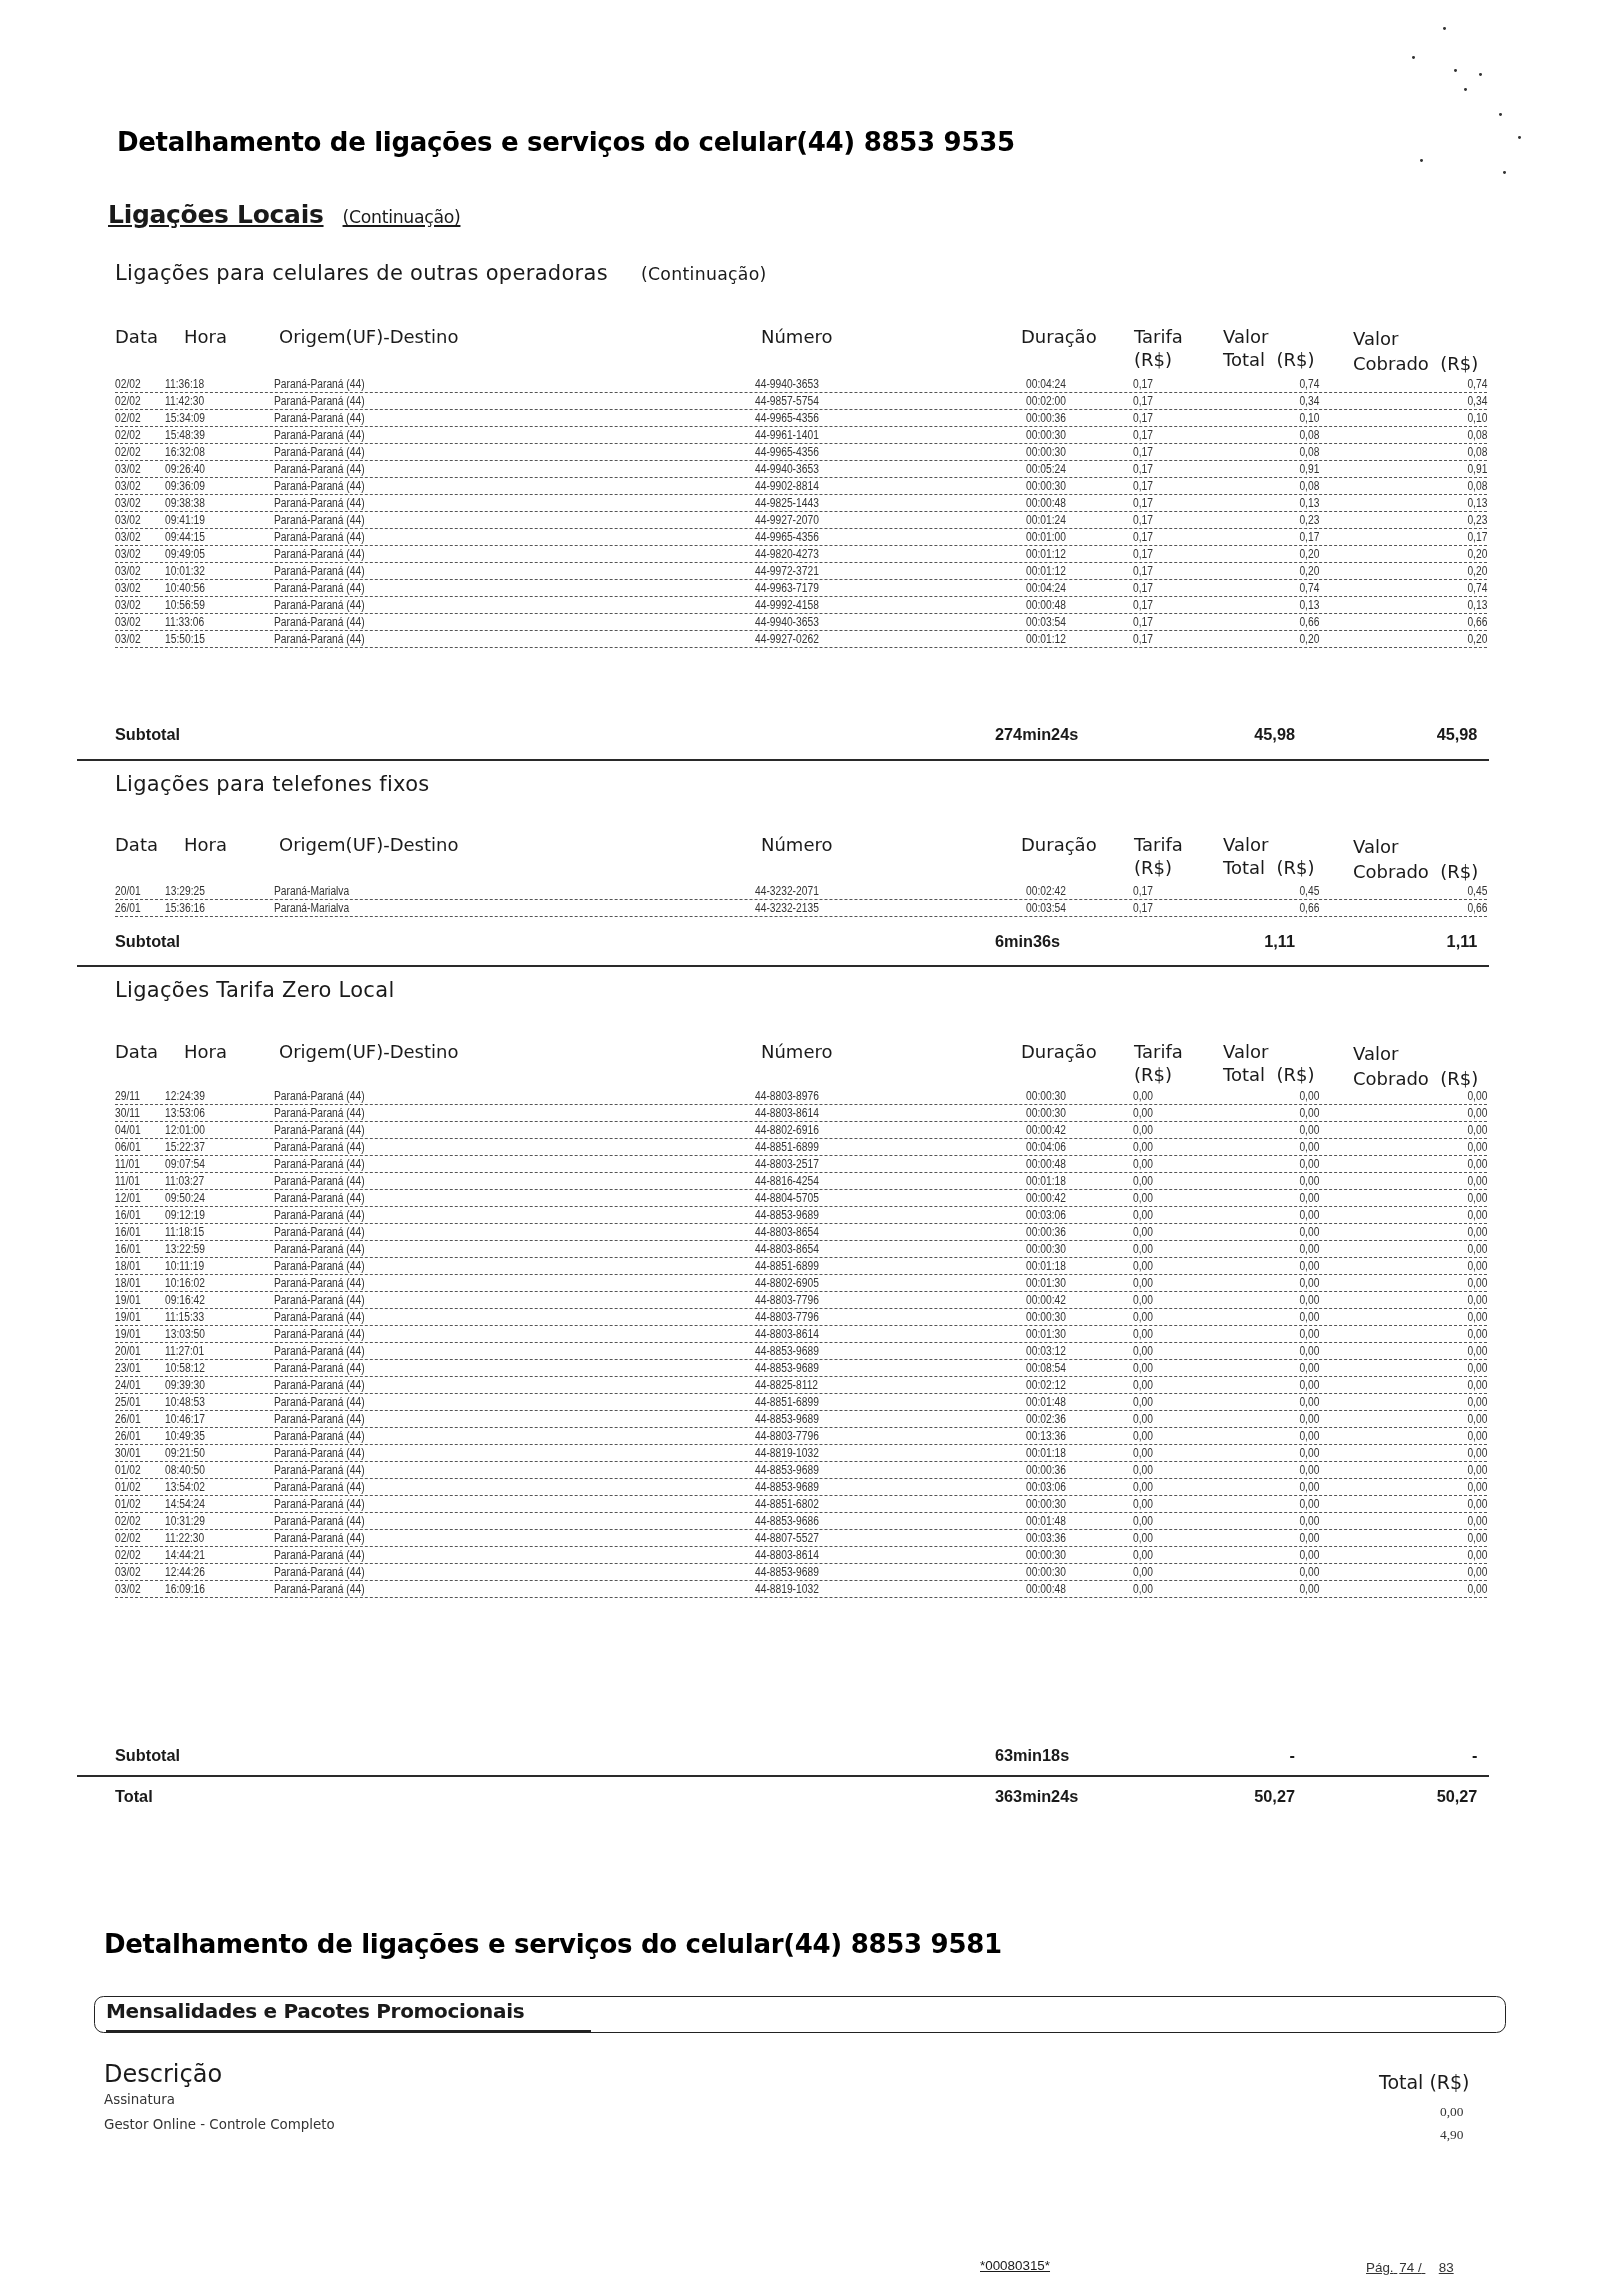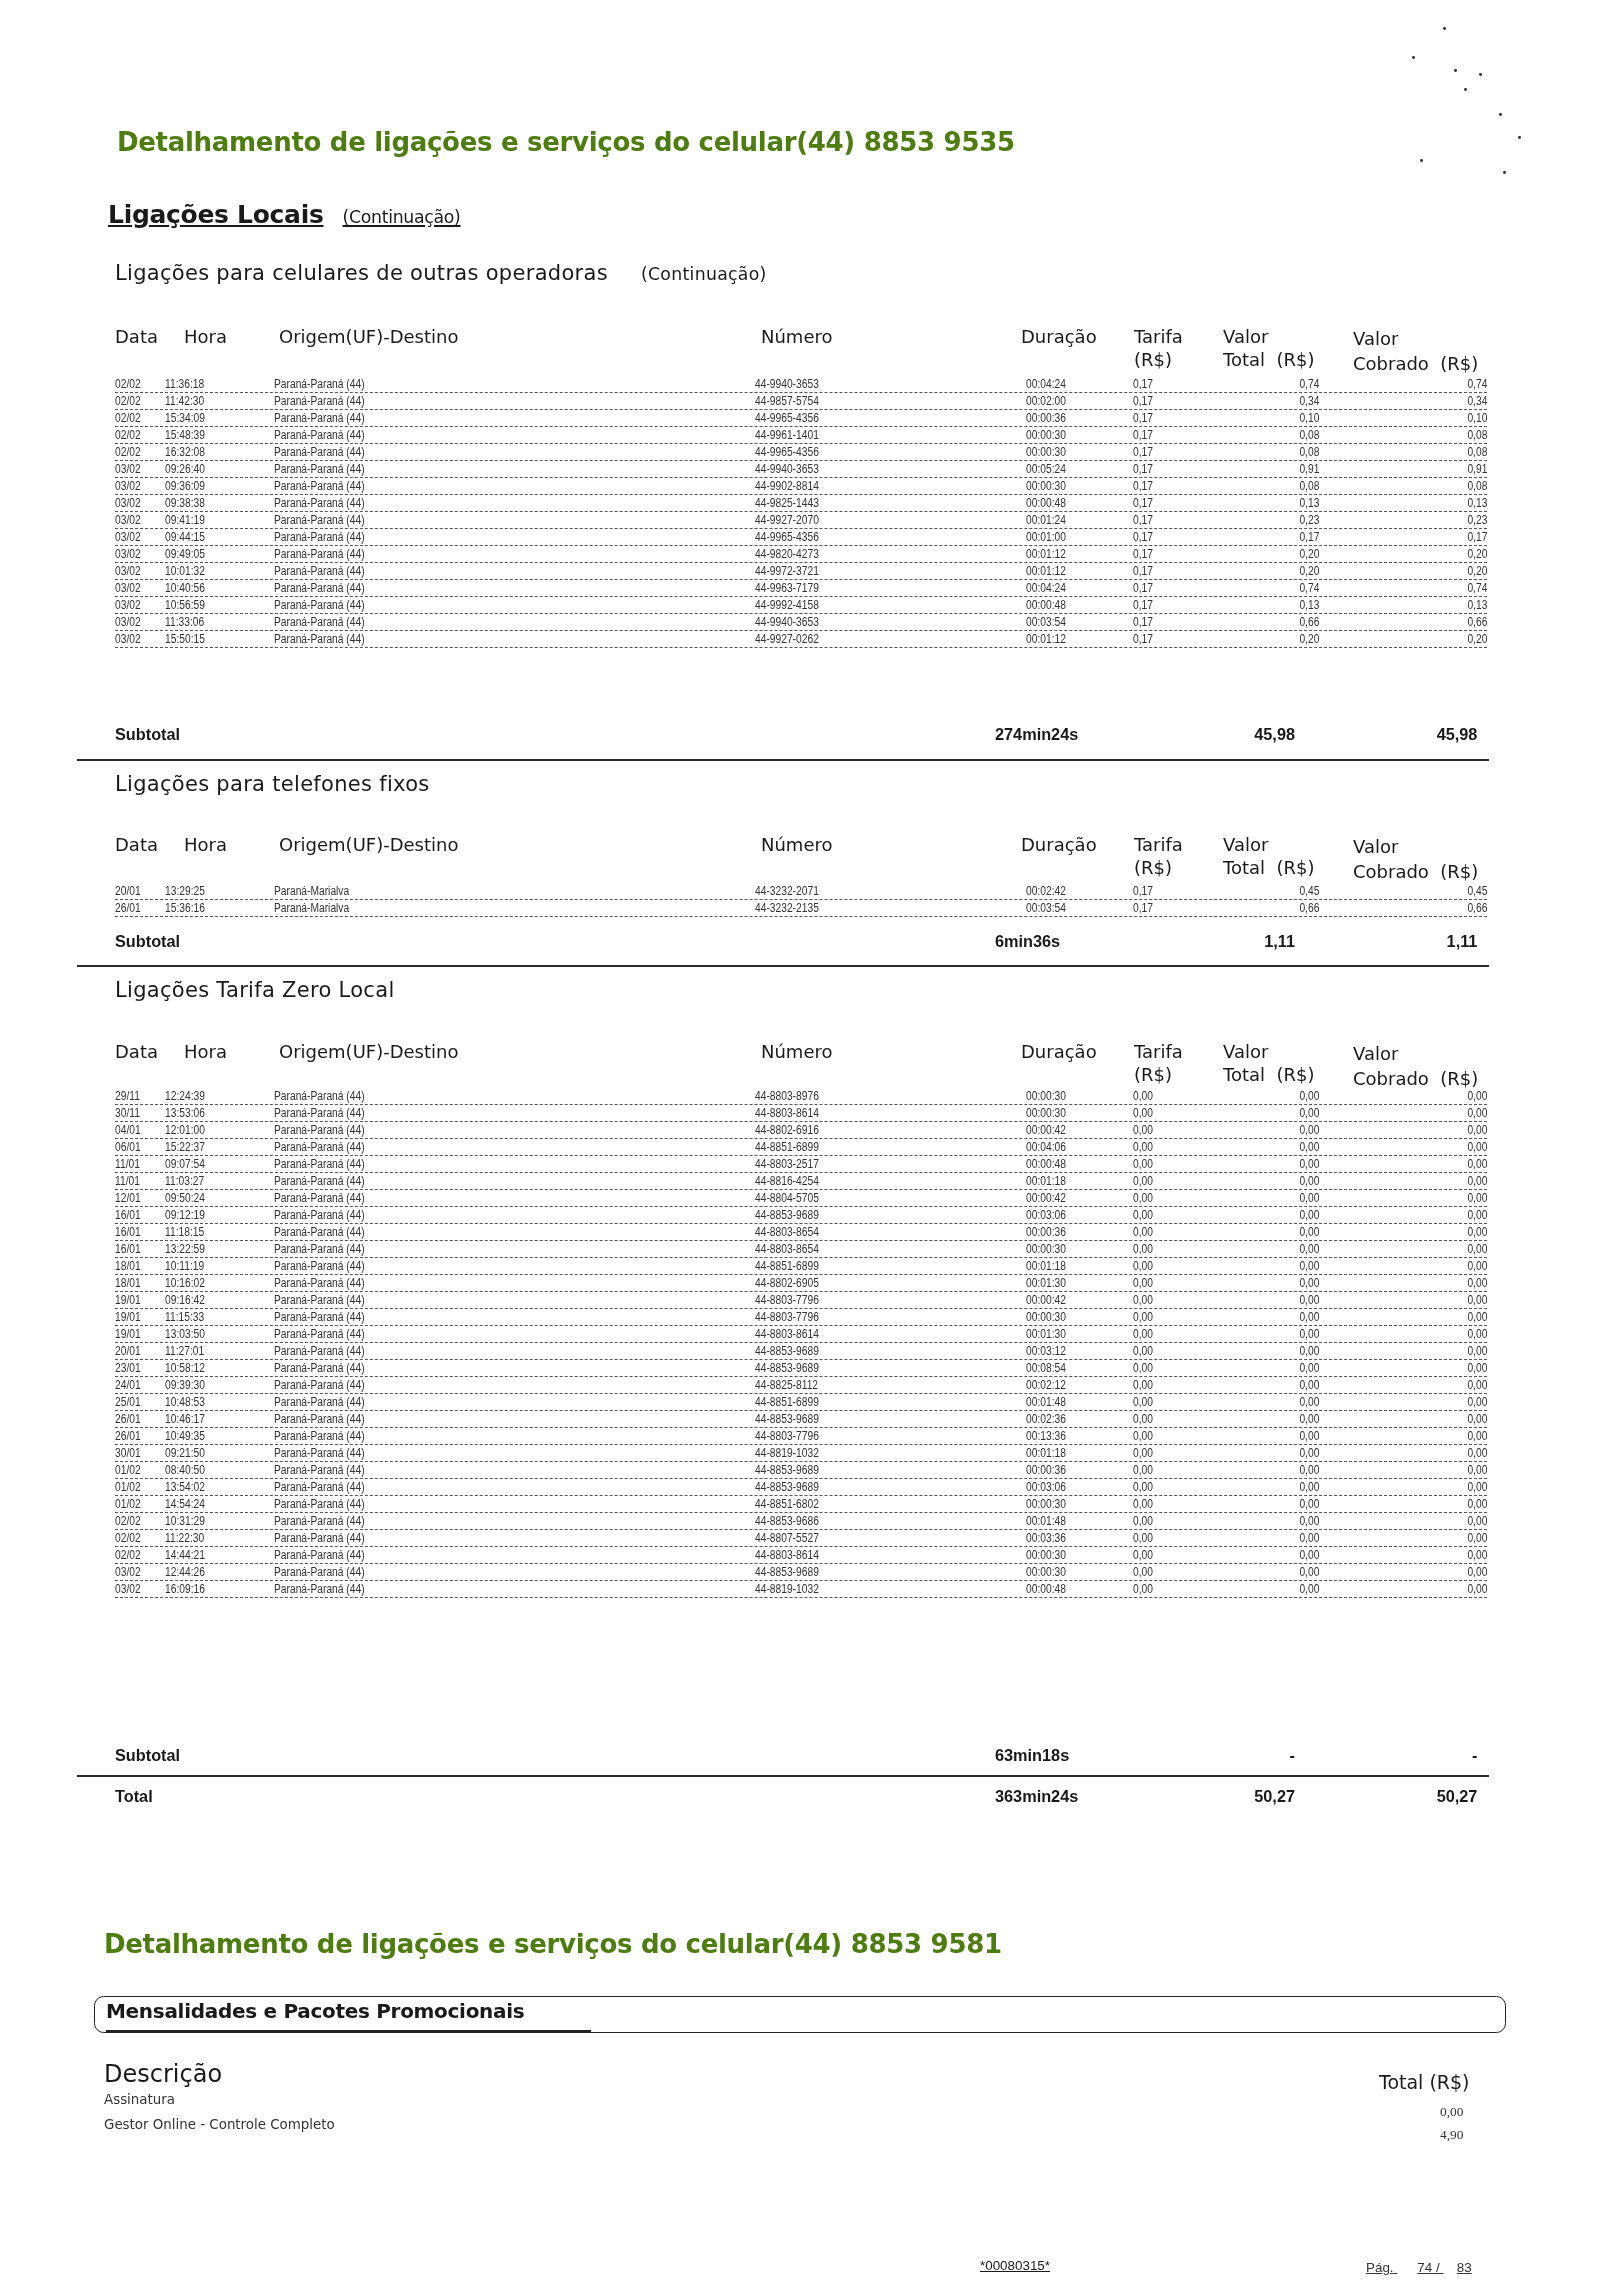--- a/index.html
+++ b/index.html
@@ -1,21 +1,21 @@
 <!DOCTYPE html>
 <html><head>
 <meta charset="utf-8">
 <style>
   html, body { margin: 0; padding: 0; background: #ffffff; }
   body { width: 1610px; height: 2291px; position: relative; overflow: hidden;
          font-family: "DejaVu Sans", sans-serif; color: #1a1a1a; }
   .page { position: absolute; left: 0; top: 0; width: 1610px; height: 2291px; }
   .scan-specks span { position: absolute; width: 2.9px; height: 2.9px; background: #333; border-radius: 50%; }
 
-  .h1 { position: absolute; left: 117px; font-size: 26px; font-weight: bold; letter-spacing: -0.3px; color: #4d7c0f; }
+  .h1 { position: absolute; left: 117px; font-size: 26px; font-weight: bold; letter-spacing: -0.3px; color: #000000; }
   .h2 { position: absolute; left: 108px; font-size: 25px; font-weight: bold; letter-spacing: -0.3px; text-decoration: underline; }
   .h2 .cont { font-size: 17.3px; font-weight: normal; margin-left: 19px; }
   .h3 { position: absolute; left: 115px; font-size: 21px; letter-spacing: 0.3px; }
   .h3 .cont { font-size: 17.3px; margin-left: 33px; }
 
   .colhdr { position: absolute; font-size: 18px; line-height: 23px; color: #1a1a1a; }
 
   .rows { position: absolute; left: 115px; width: 1372px; }
   .row { position: relative; height: 17px; font-family: "Liberation Sans Narrow", "Liberation Sans", sans-serif;
          font-size: 12.5px; color: #333; border-bottom: 1.4px dashed #555; box-sizing: border-box; }
@@ -600,21 +600,21 @@
   <div class="small" style="left:104px;top:2060px;font-size:24px;color:#1a1a1a">Descrição</div>
   <div class="small" style="left:1379px;top:2071px;font-size:19px;color:#1a1a1a">Total  (R$)</div>
   <div class="small" style="left:104px;top:2092px">Assinatura</div>
   <div class="small" style="left:104px;top:2117px">Gestor Online - Controle Completo</div>
   <div class="small" style="left:1440px;top:2104px;font-family:'Liberation Serif',serif">0,00</div>
   <div class="small" style="left:1440px;top:2127px;font-family:'Liberation Serif',serif">4,90</div>
 
   <div class="footer" style="left:980px;top:2258px">*00080315*</div>
   <div class="footer" style="left:1366px;top:2260px;color:#333">
     <span>Pág.</span>
-    <span style="margin-left:20px">74 /</span>
+    <span style="margin-left:2px">74 /</span>
     <span style="margin-left:13.4px">83</span>
   </div>
 <div class="colhdr" style="left: 115px; top: 325px; white-space: pre;">Data</div>
     <div class="colhdr" style="left: 184px; top: 325px; white-space: pre;">Hora</div>
     <div class="colhdr" style="left: 279px; top: 325px; white-space: pre;">Origem(UF)-Destino</div>
     <div class="colhdr" style="left: 761px; top: 325px; white-space: pre;">Número</div>
     <div class="colhdr" style="left: 1021px; top: 325px; white-space: pre;">Duração</div>
     <div class="colhdr" style="left: 1134px; top: 325px; white-space: pre;">Tarifa</div>
     <div class="colhdr" style="left: 1134px; top: 348px; white-space: pre;">(R$)</div>
     <div class="colhdr" style="left: 1223px; top: 325px; white-space: pre;">Valor</div>

